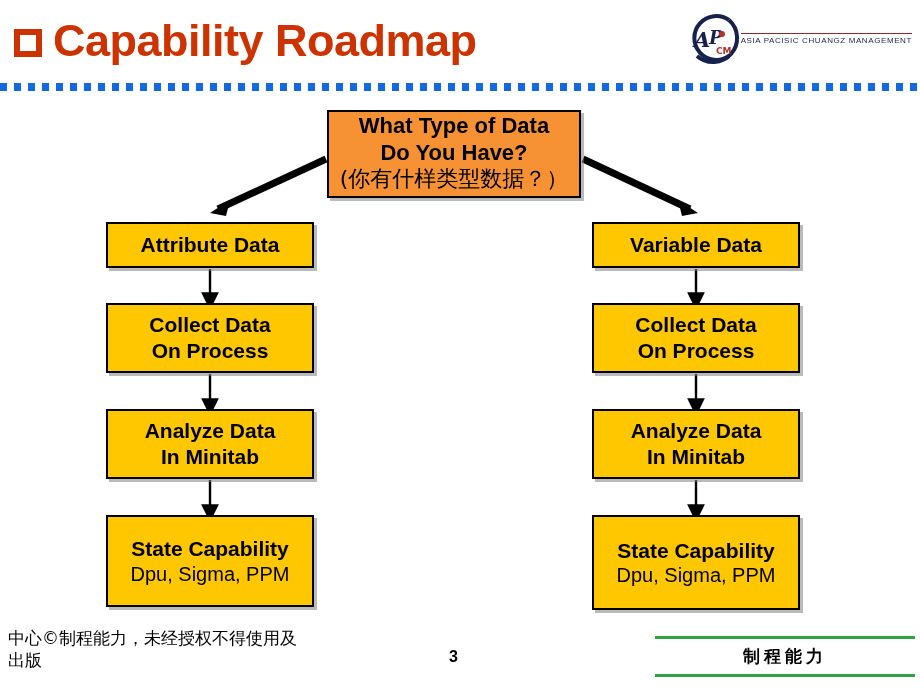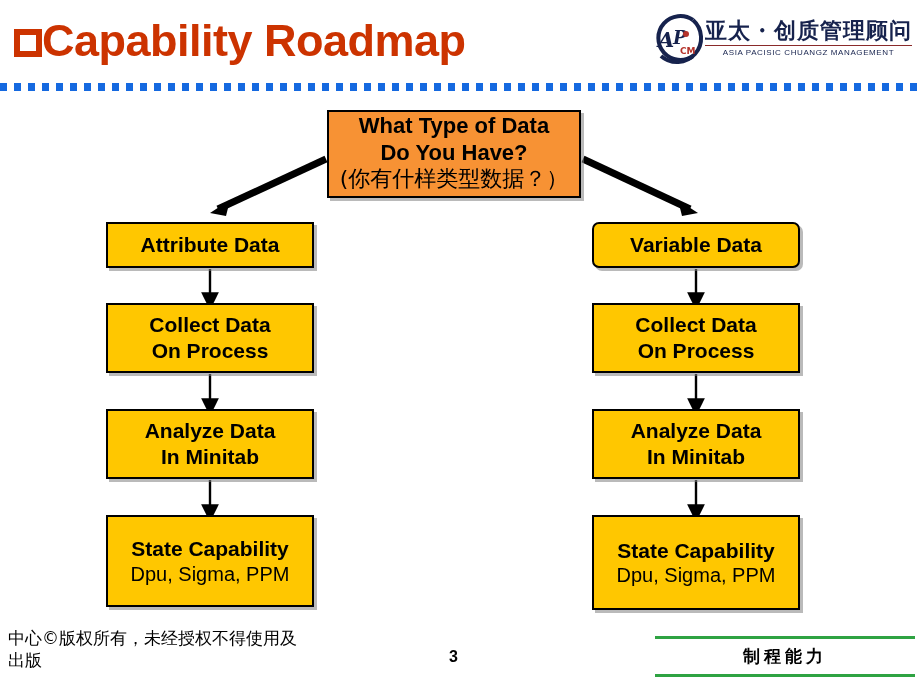--- a/index.html
+++ b/index.html
@@ -15,21 +15,21 @@
     font-family: "Liberation Sans", sans-serif;
   }
 
   
   #slide-title {
     position: absolute;
     left: 14px;
     top: 18px;
     display: flex;
     align-items: center;
-    gap: 0;
+    gap: 11px;
   }
   #title-bullet {
     width: 28px;
     height: 28px;
     border: 6px solid #CC3300;
     box-sizing: border-box;
     display: block;
     margin-top: 4px;
   }
   #title-text {
@@ -145,21 +145,21 @@
   #node-question .line {
     font-size: 22px;
   }
   .node.box {
     background: #FFC700;
   }
   #node-attribute  { left: 106px; top: 222px; width: 208px; height: 46px; }
   #node-collect-l  { left: 106px; top: 303px; width: 208px; height: 70px; }
   #node-analyze-l  { left: 106px; top: 409px; width: 208px; height: 70px; }
   #node-state-l    { left: 106px; top: 515px; width: 208px; height: 92px; }
-  #node-variable   { left: 592px; top: 222px; width: 208px; height: 46px; border-radius: 7px; }
+  #node-variable   { left: 592px; top: 222px; width: 208px; height: 46px; }
   #node-collect-r  { left: 592px; top: 303px; width: 208px; height: 70px; }
   #node-analyze-r  { left: 592px; top: 409px; width: 208px; height: 70px; }
   #node-state-r    { left: 592px; top: 515px; width: 208px; height: 95px; }
 
   #flow-arrows {
     position: absolute;
     left: 0;
     top: 0;
     width: 920px;
     height: 690px;
@@ -221,21 +221,20 @@
     <svg width="56" height="56" viewBox="0 0 56 56" aria-hidden="true">
       <path d="M44 10 A22 22 0 1 0 44 46" fill="none" stroke="#16224d" stroke-width="4"></path>
       <path d="M12 46 A22 22 0 0 0 44 10" fill="none" stroke="#16224d" stroke-width="4"></path>
       <text x="9" y="37" font-family="DejaVu Serif, serif" font-size="21" font-style="italic" font-weight="bold" fill="#16224d">A</text>
       <text x="24" y="34" font-family="DejaVu Serif, serif" font-size="18" font-style="italic" font-weight="bold" fill="#16224d">P</text>
       <circle cx="37" cy="24" r="3" fill="#b5332b"></circle>
       <text x="31" y="44" font-family="DejaVu Sans, sans-serif" font-size="9" font-weight="bold" fill="#b5332b">CM</text>
     </svg>
   </div>
   <div id="logo-text-block">
-    <div id="logo-cn">亚太・创质管理顾问</div>
     <div id="logo-rule"></div>
     <div id="logo-en">ASIA PACISIC CHUANGZ MANAGEMENT</div>
   </div>
 </div>
 
 <div id="header-divider"></div>
 
 <div id="flow">
 
   <svg id="flow-arrows" viewBox="0 0 920 690">
@@ -302,21 +301,21 @@
     <div class="line">In Minitab</div>
   </div>
 
   <div class="node box" id="node-state-r">
     <div class="line">State Capability</div>
     <div class="line plain">Dpu, Sigma, PPM</div>
   </div>
 </div>
 
 <div id="footer-copyright">
-  <div>中心©版权所有，未经授权不得使用及</div>
+  <div>中心©制程能力，未经授权不得使用及</div>
   <div>出版</div>
 </div>
 
 <div id="page-number">3</div>
 
 <div id="footer-topic">
   <div class="green-rule"></div>
   <div id="footer-topic-text">制程能力</div>
   <div class="green-rule"></div>
 </div>

